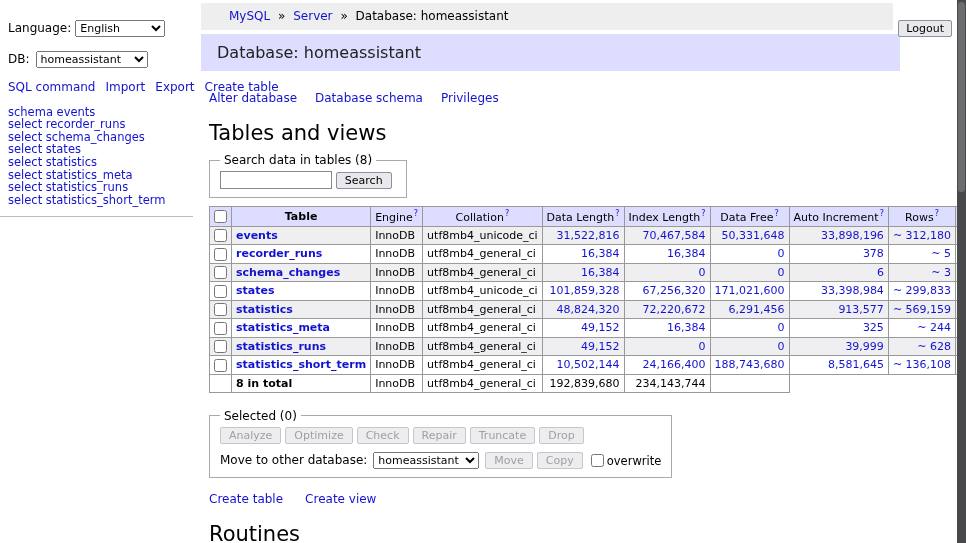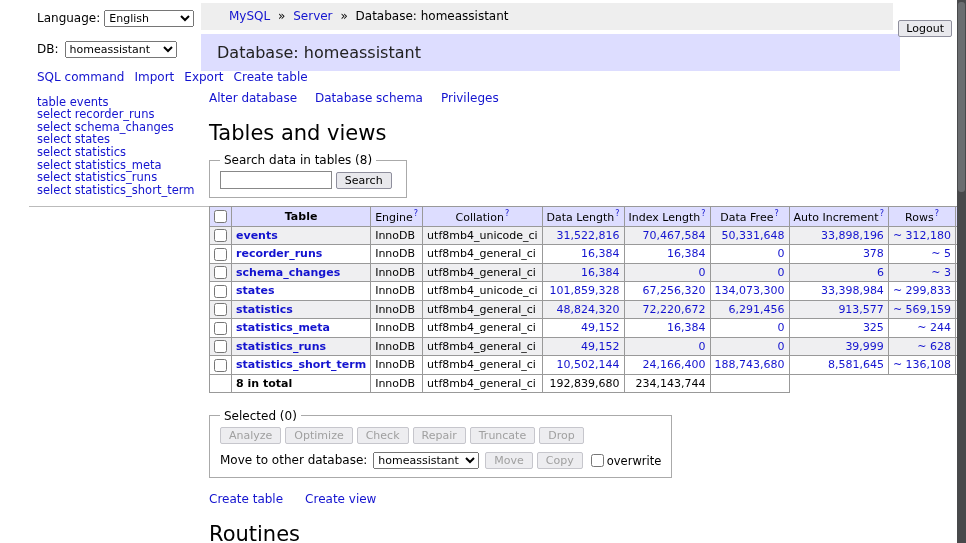--- a/index.html
+++ b/index.html
@@ -13,21 +13,21 @@
   html,body{margin:0;padding:0;}
   body{
     width:966px;height:543px;overflow:hidden;position:relative;
     font-family:"DejaVu Sans",sans-serif;font-size:12px;color:#000;background:#fff;
   }
   a{color:var(--link);text-decoration:none;cursor:pointer;}
   button{font-family:"DejaVu Sans",sans-serif;}
   select,input{font-family:"DejaVu Sans",sans-serif;}
 
   
-  #sidebar{position:absolute;left:0;top:4px;width:193px;margin-left:29px;}
+  #sidebar{position:absolute;left:0;top:14px;width:193px;}
   .lang-row{padding:6px 0 0 8px;font-size:12px;white-space:nowrap;}
   .lang-row select{font-size:11px;width:90px;margin-left:4px;}
   h1.logo{
     background:var(--bar);border-bottom:1px solid #d5d5d5;margin:7px 0 0;
     padding:8px 12px;font-size:15px;font-weight:normal;font-style:italic;color:#777;
   }
   h1.logo .ver{font-size:11px;margin-left:6px;color:#888;}
   .db-row{margin:14px 0 0 8px;font-size:12px;}
   .db-row select{font-size:11px;width:112px;margin-left:6px;}
   .action-links{margin:12px 8px 0;width:168px;line-height:1.3;}
@@ -102,21 +102,21 @@
 
 <div id="sidebar">
   <div class="lang-row">
     <label>Language:</label><select><option>English</option></select>
   </div>
   <div class="db-row">
     <label>DB:</label><select><option>homeassistant</option></select>
   </div>
   <div class="action-links"><a>SQL command</a><a>Import</a><a>Export</a><a>Create table</a></div>
   <div class="table-links">
-      <a>table events</a>
+      <a>schema events</a>
       <a>select recorder_runs</a>
       <a>select schema_changes</a>
       <a>select states</a>
       <a>select statistics</a>
       <a>select statistics_meta</a>
       <a>select statistics_runs</a>
       <a>select statistics_short_term</a>
     </div>
 </div>
 
@@ -197,21 +197,21 @@
             <td class="num"><a>~ 3</a></td>
             <td></td>
           </tr>
           <tr class="">
             <td class="check"><input type="checkbox" style=""></td>
             <td class="tname"><a>states</a></td>
             <td>InnoDB</td>
             <td>utf8mb4_unicode_ci</td>
             <td class="num"><a>101,859,328</a></td>
             <td class="num"><a>67,256,320</a></td>
-            <td class="num"><a>134,073,300</a></td>
+            <td class="num"><a>171,021,600</a></td>
             <td class="num"><a>33,398,984</a></td>
             <td class="num"><a>~ 299,833</a></td>
             <td></td>
           </tr>
           <tr class="odd">
             <td class="check"><input type="checkbox" style=""></td>
             <td class="tname"><a>statistics</a></td>
             <td>InnoDB</td>
             <td>utf8mb4_general_ci</td>
             <td class="num"><a>48,824,320</a></td>

